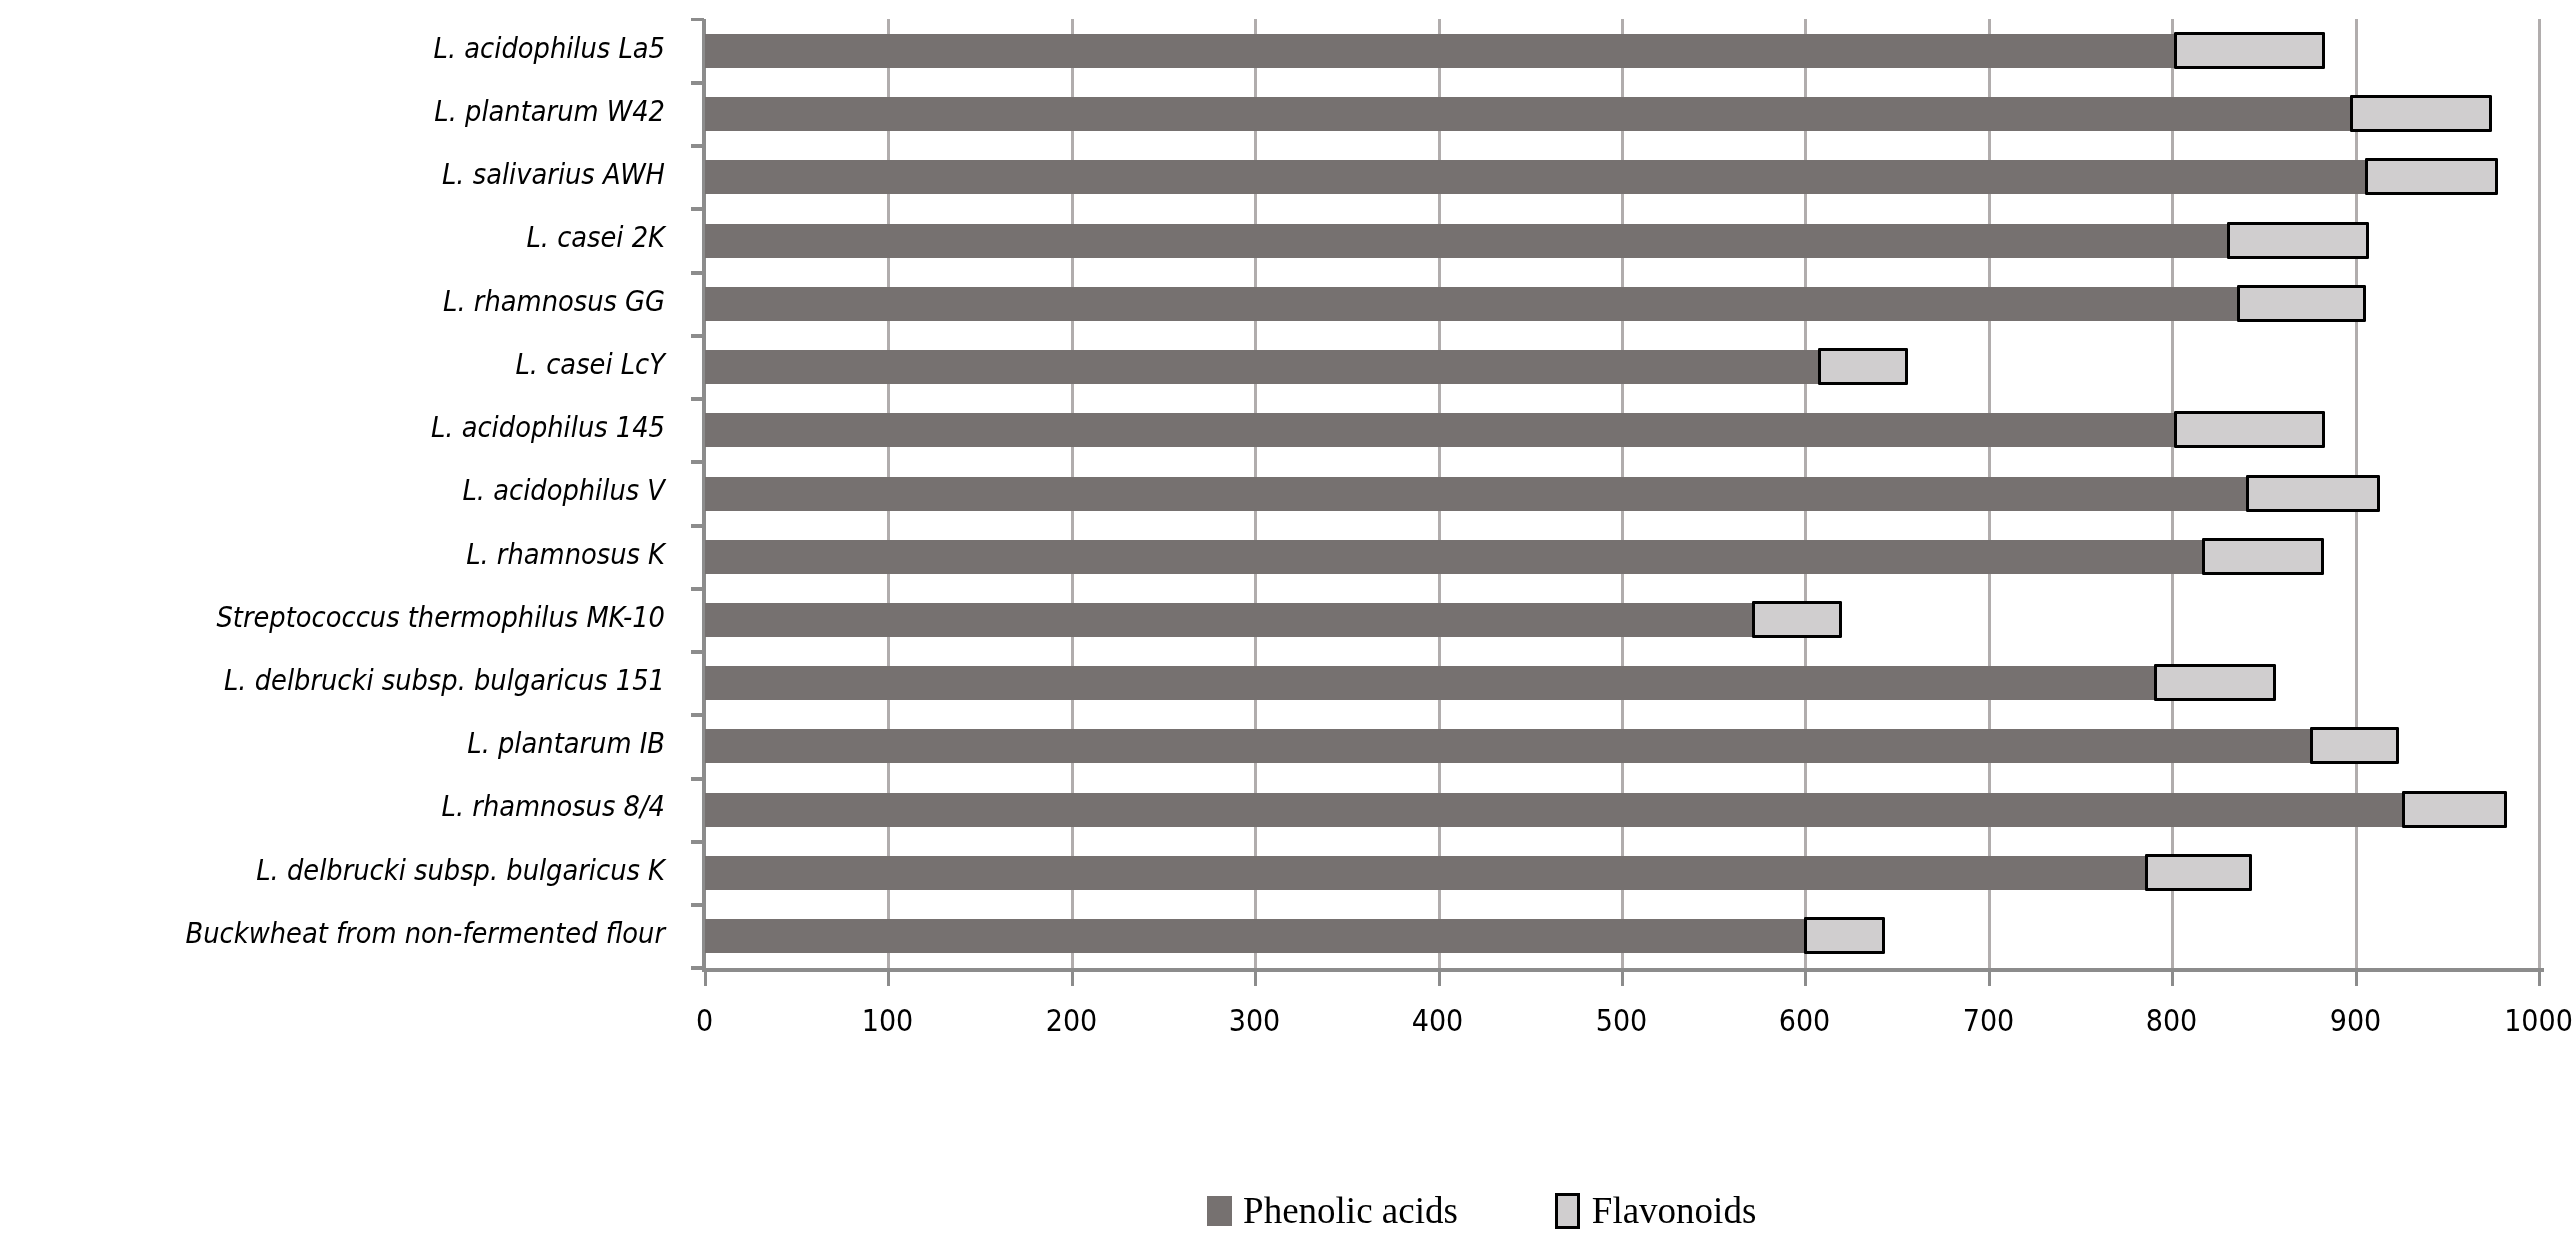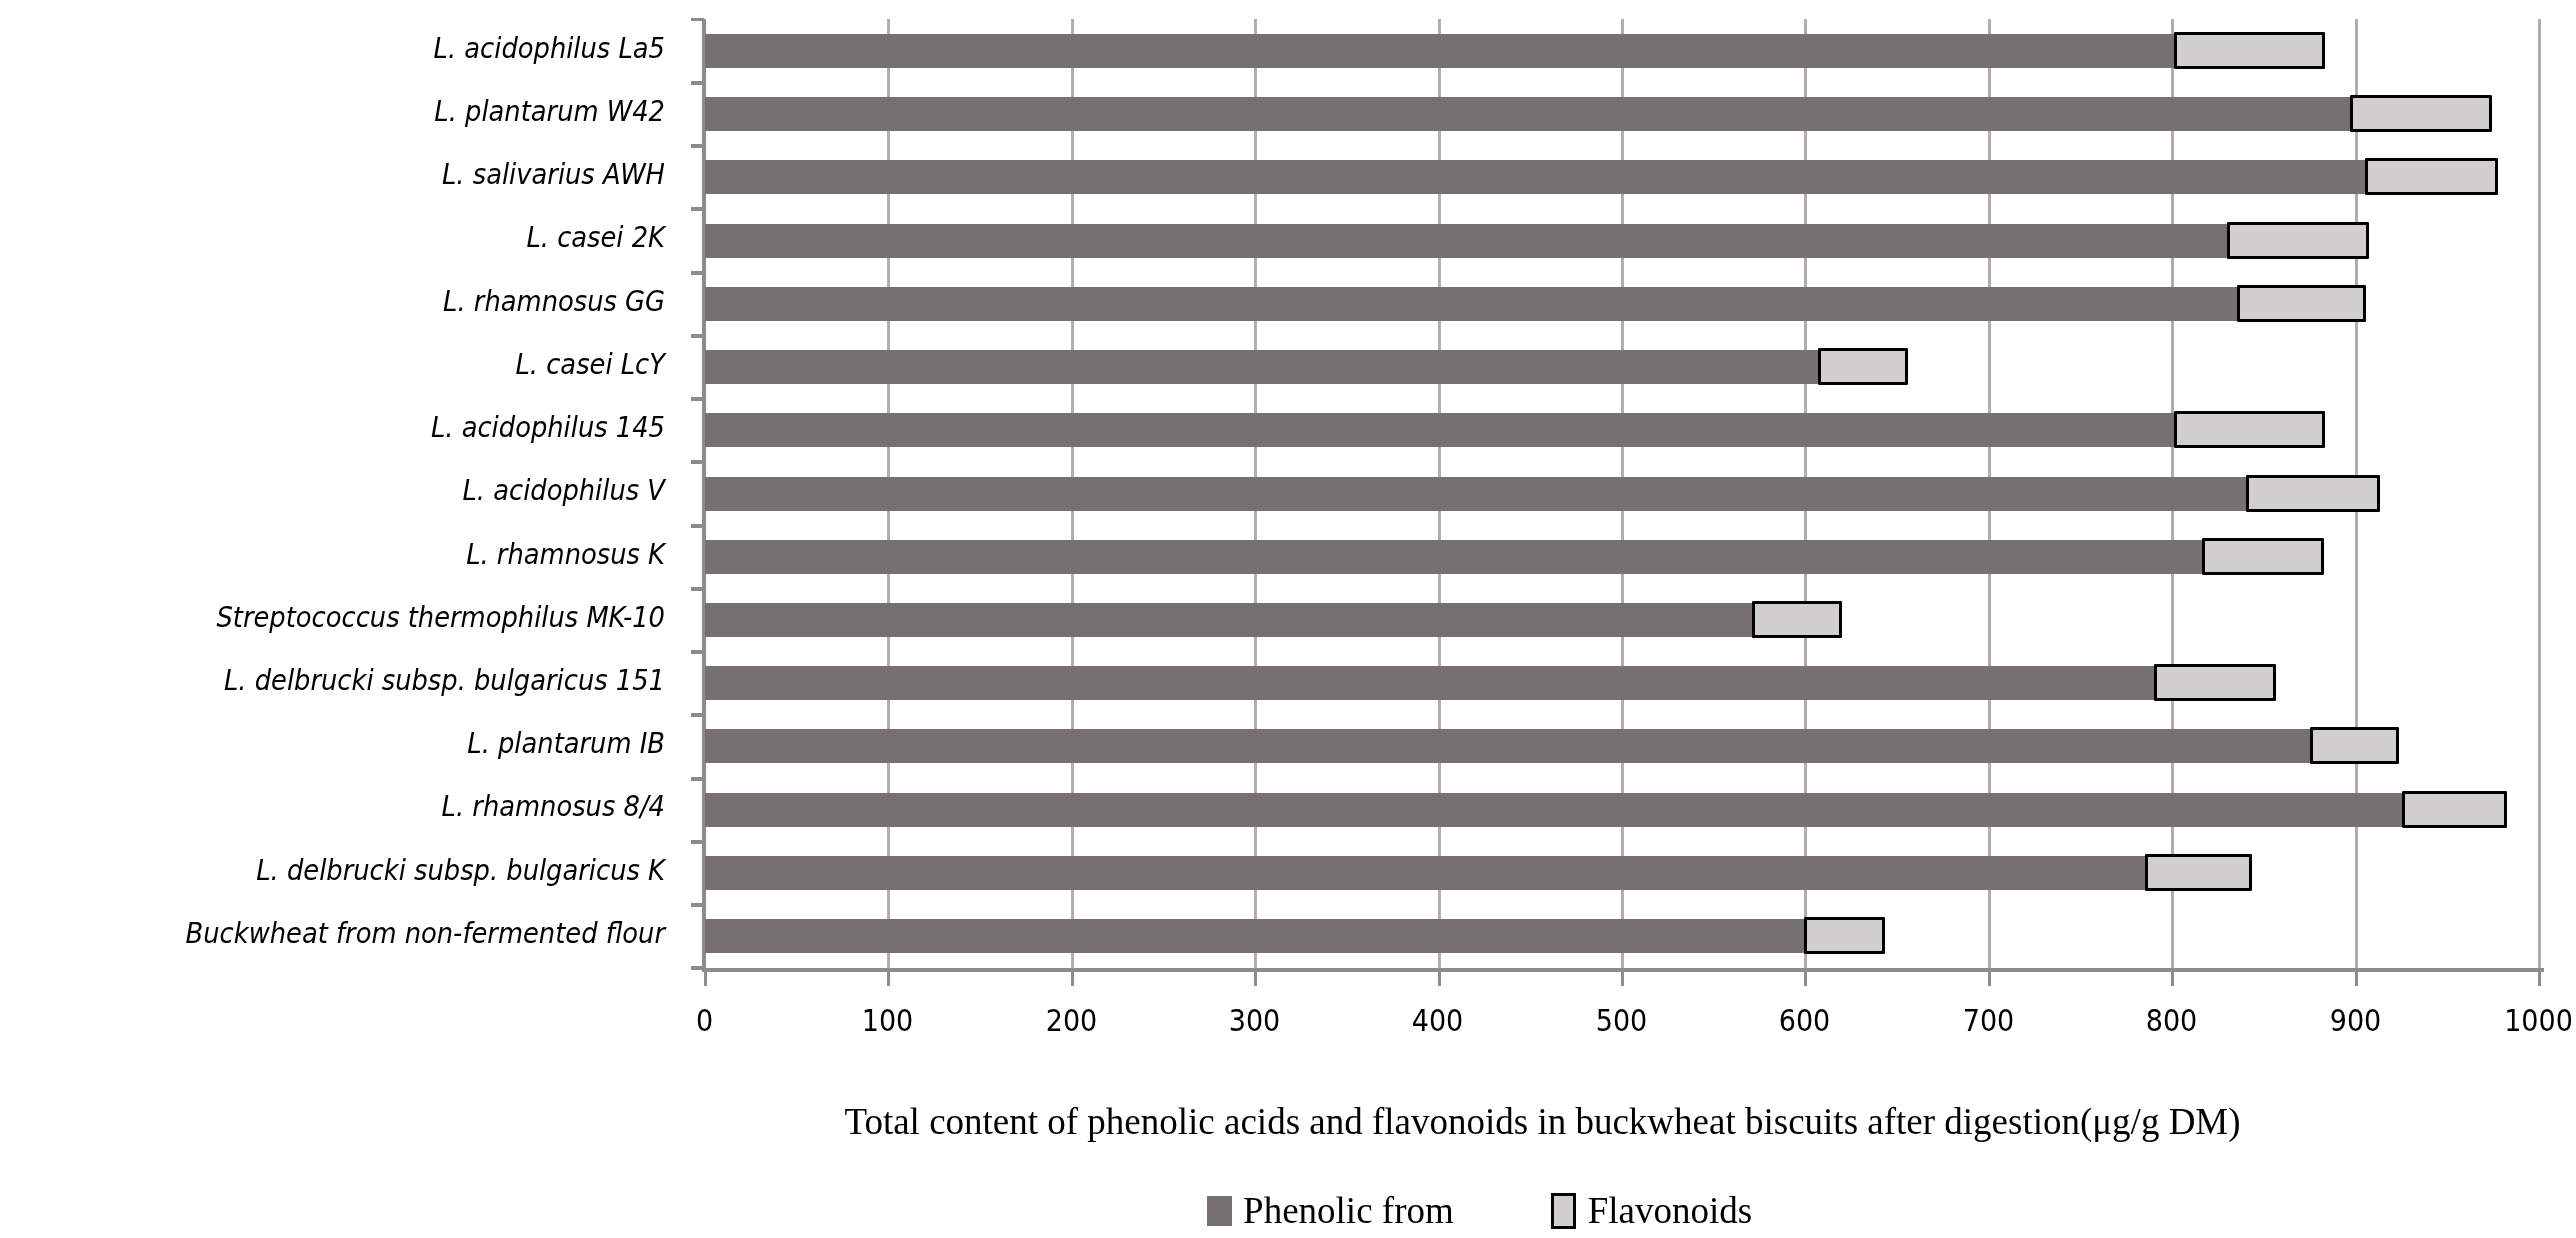--- a/index.html
+++ b/index.html
@@ -150,25 +150,24 @@
       <div class="tick-label" style="left: 1072px;">200</div>
       <div class="tick-label" style="left: 1255px;">300</div>
       <div class="tick-label" style="left: 1438px;">400</div>
       <div class="tick-label" style="left: 1622px;">500</div>
       <div class="tick-label" style="left: 1805px;">600</div>
       <div class="tick-label" style="left: 1989px;">700</div>
       <div class="tick-label" style="left: 2172px;">800</div>
       <div class="tick-label" style="left: 2356px;">900</div>
       <div class="tick-label" style="left: 2539px;">1000</div>
     </div>
-  <div class="axis-title">Total content of phenolic acids and flavonoids  in buckwheat biscuits after  digestion(μg/g DM)</div>
   <div class="legend">
     <div class="legend-item">
       <span class="swatch-phen"></span>
-      <span>Phenolic from</span>
+      <span>Phenolic acids</span>
     </div>
     <div class="legend-item">
       <span class="swatch-flav"></span>
       <span>Flavonoids</span>
     </div>
   </div>
 </div>
 
 
 </body></html>

